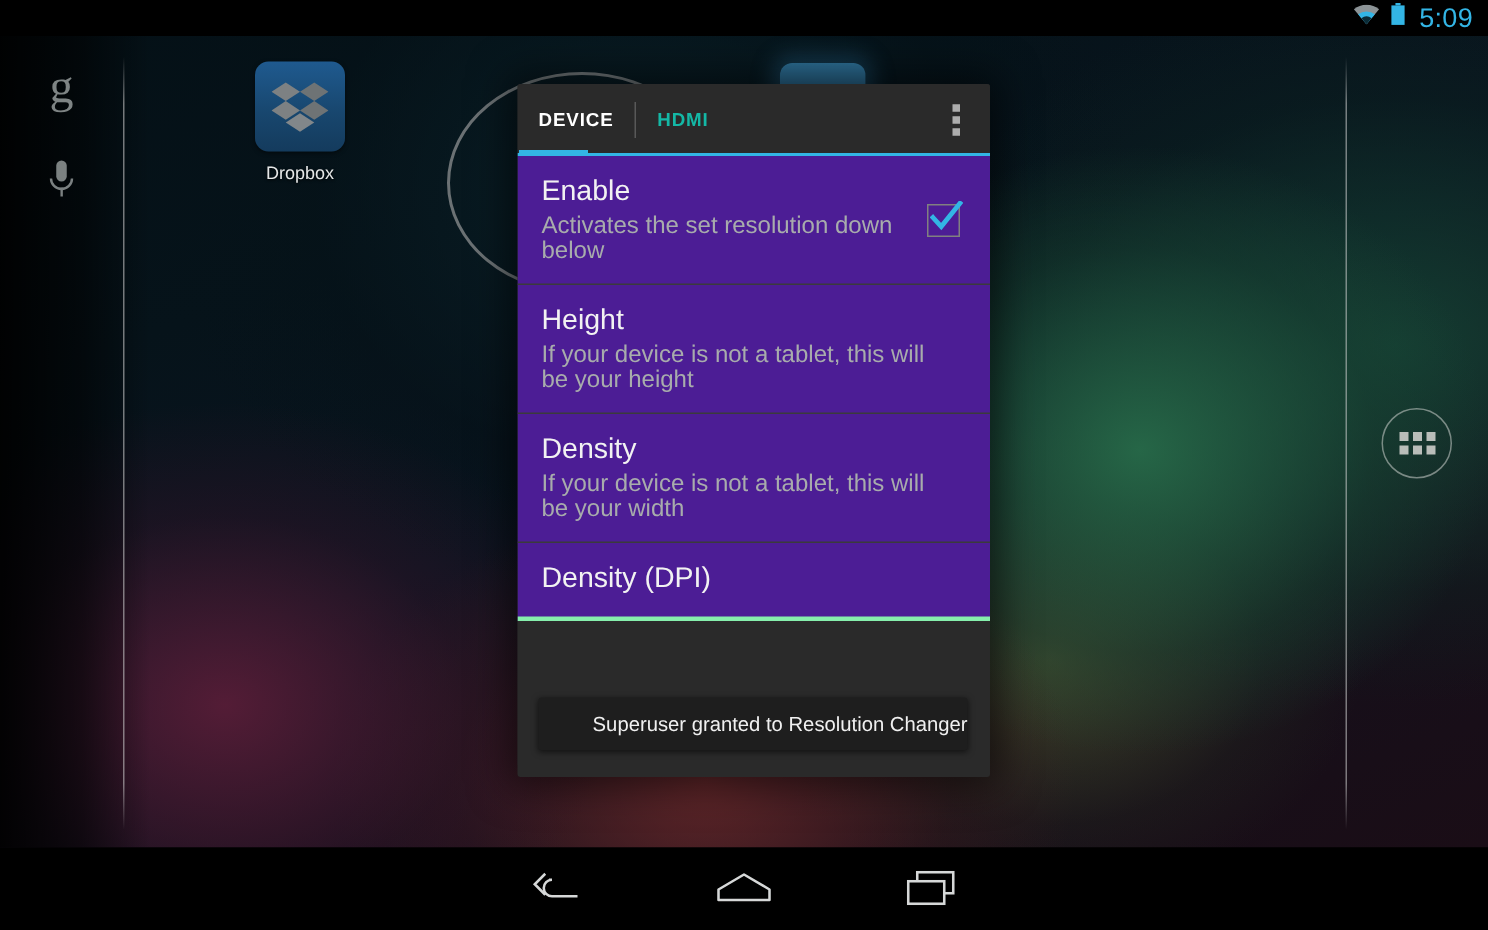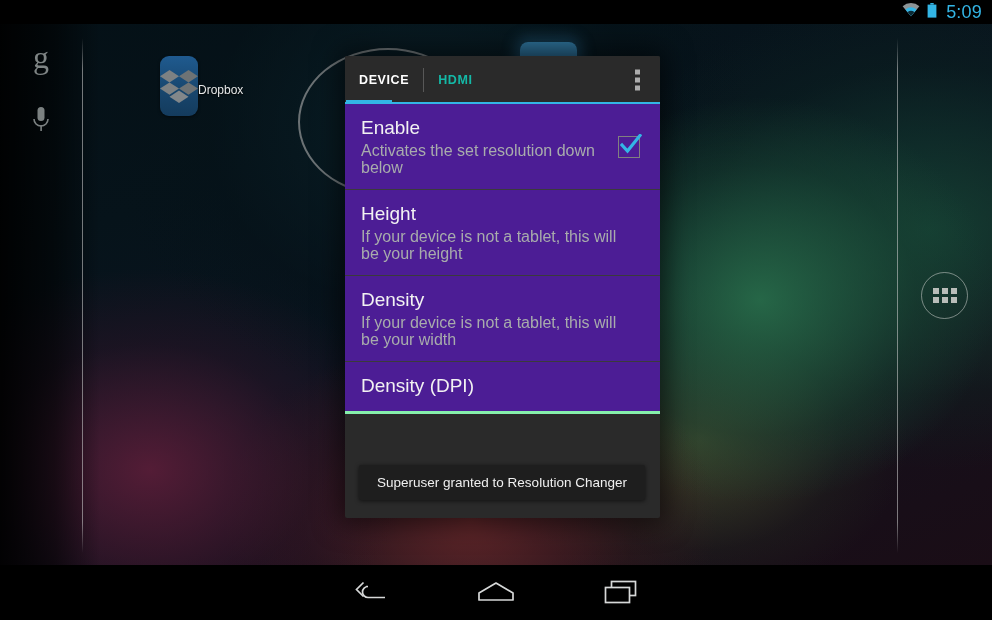--- a/index.html
+++ b/index.html
@@ -51,21 +51,21 @@
     color:#9aa0a0; font-family:"Liberation Serif", serif; font-size:32px;
     line-height:30px; text-align:center; opacity:0.82;
   }
   #mic-widget{
     position:absolute; left:28px; top:104px; width:26px; height:32px; opacity:0.8;
   }
 
   
   #dropbox-app{
     position:absolute; left:160px; top:41px; width:80px; height:90px;
-    display:flex; flex-direction:row; align-items:center;
+    display:flex; flex-direction:column; align-items:center;
   }
   #dropbox-tile{
     width:60px; height:60px; border-radius:9px;
     background:linear-gradient(180deg,#1f5a8f 0%,#18476f 55%,#143b5d 100%);
     display:flex; align-items:center; justify-content:center;
     box-shadow:0 1px 3px rgba(0,0,0,0.5);
   }
   #dropbox-label{
     margin-top:7px; color:#e6e8e8; font-size:12px;
     text-shadow:0 1px 2px rgba(0,0,0,0.9);
@@ -147,21 +147,21 @@
     width:22px; height:22px; margin-top:20px; margin-right:4px;
     border:1.5px solid #808080; position:relative; flex:0 0 auto;
   }
   .checkbox svg{ position:absolute; left:1px; top:-3px; }
 
   #dialog-filler{ background:#2a2a2a; height:96px; }
 
   #toast{
     position:absolute; left:14px; bottom:18px; width:286px; height:35px;
     background:#1e1e1e; border-radius:2px;
-    display:flex; align-items:center; justify-content:center;
+    display:flex; align-items:center; justify-content:flex-end;
     color:#f0f0f0; font-size:13.5px;
     box-shadow:0 1px 4px rgba(0,0,0,0.6);
   }
 
   
   #navbar{
     position:absolute; left:0; top:565px; width:992px; height:55px;
     background:#000; display:flex; align-items:center; justify-content:center;
     gap:0;
   }

